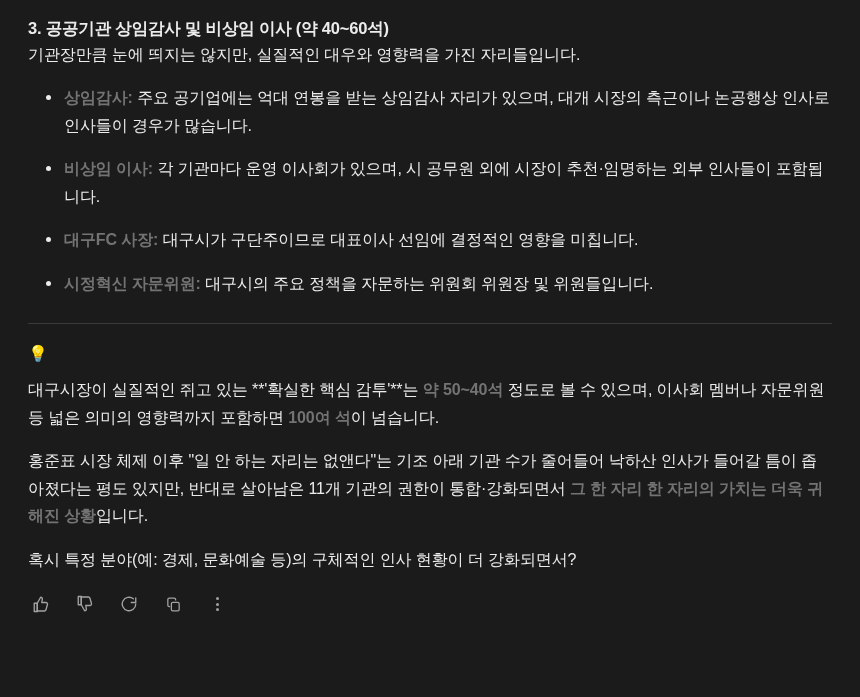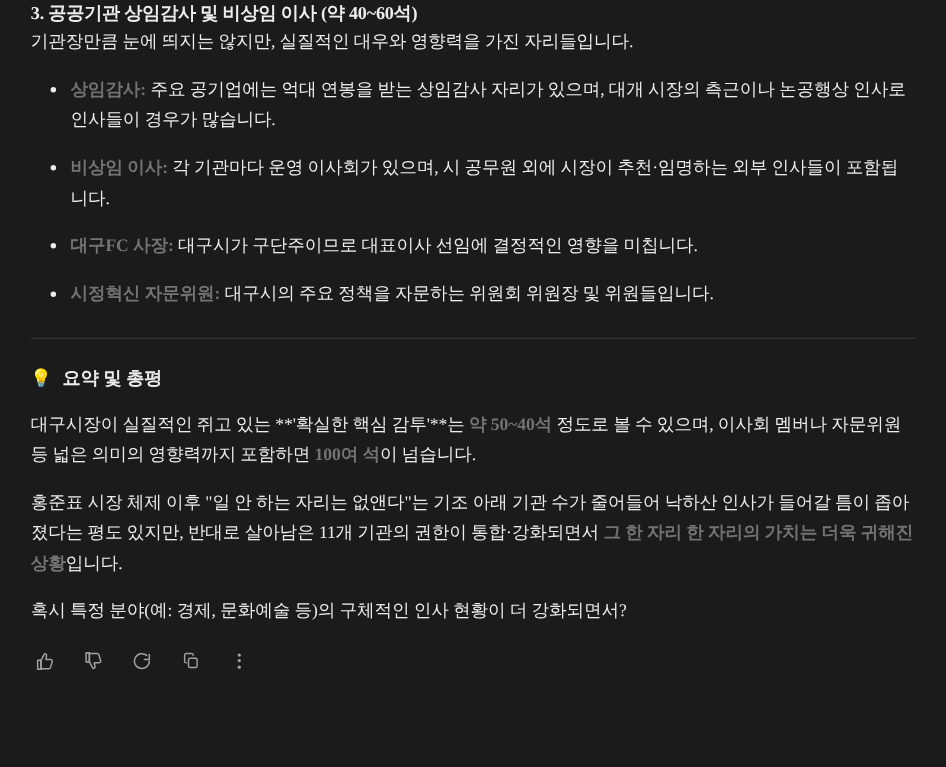--- a/index.html
+++ b/index.html
@@ -13,23 +13,22 @@
   body {
     font-family: "Liberation Sans", "DejaVu Sans", sans-serif;
     color: #ececec;
     font-size: 16px;
     line-height: 1.72;
   }
   .page {
     width: 860px;
     height: 697px;
     box-sizing: border-box;
-    padding: 0 28px;
+    padding: 16px 28px;
     position: relative;
-    font-family: Liberation Serif, serif;
   }
   .content {
     width: 804px;
     margin: 0 auto;
   }
   h3.section-heading {
     font-size: 16.5px;
     font-weight: bold;
     color: #ececec;
     margin: 0;
@@ -140,21 +139,20 @@
 
     <ul class="bullets">
       <li><span class="bold">대구FC 사장:</span><span> 대구시가 구단주이므로 대표이사 선임에 결정적인 영향을 미칩니다.</span></li>
       <li><span class="bold">시정혁신 자문위원:</span><span> 대구시의 주요 정책을 자문하는 위원회 위원장 및 위원들입니다.</span></li>
     </ul>
 
     <hr class="divider">
 
     <div class="summary-title">
       <span class="bulb">💡</span>
-      <span>요약 및 총평</span>
     </div>
 
     <p class="para"><span>대구시장이 실질적인 쥐고 있는 **'확실한 핵심 감투'**는 </span><span class="bold">약 50~40석</span><span> 정도로 볼 수 있으며, 이사회 멤버나 자문위원 등 넓은 의미의 영향력까지 포함하면 </span><span class="bold">100여 석</span><span>이 넘습니다.</span></p>
 
     <p class="para"><span>홍준표 시장 체제 이후 "일 안 하는 자리는 없앤다"는 기조 아래 기관 수가 줄어들어 낙하산 인사가 들어갈 틈이 좁아졌다는 평도 있지만, 반대로 살아남은 11개 기관의 권한이 통합·강화되면서 </span><span class="bold">그 한 자리 한 자리의 가치는 더욱 귀해진 상황</span><span>입니다.</span></p>
 
     <p class="para">혹시 특정 분야(예: 경제, 문화예술 등)의 구체적인 인사 현황이 더 강화되면서?</p>
 
     <div class="actions">
       <div class="act">

